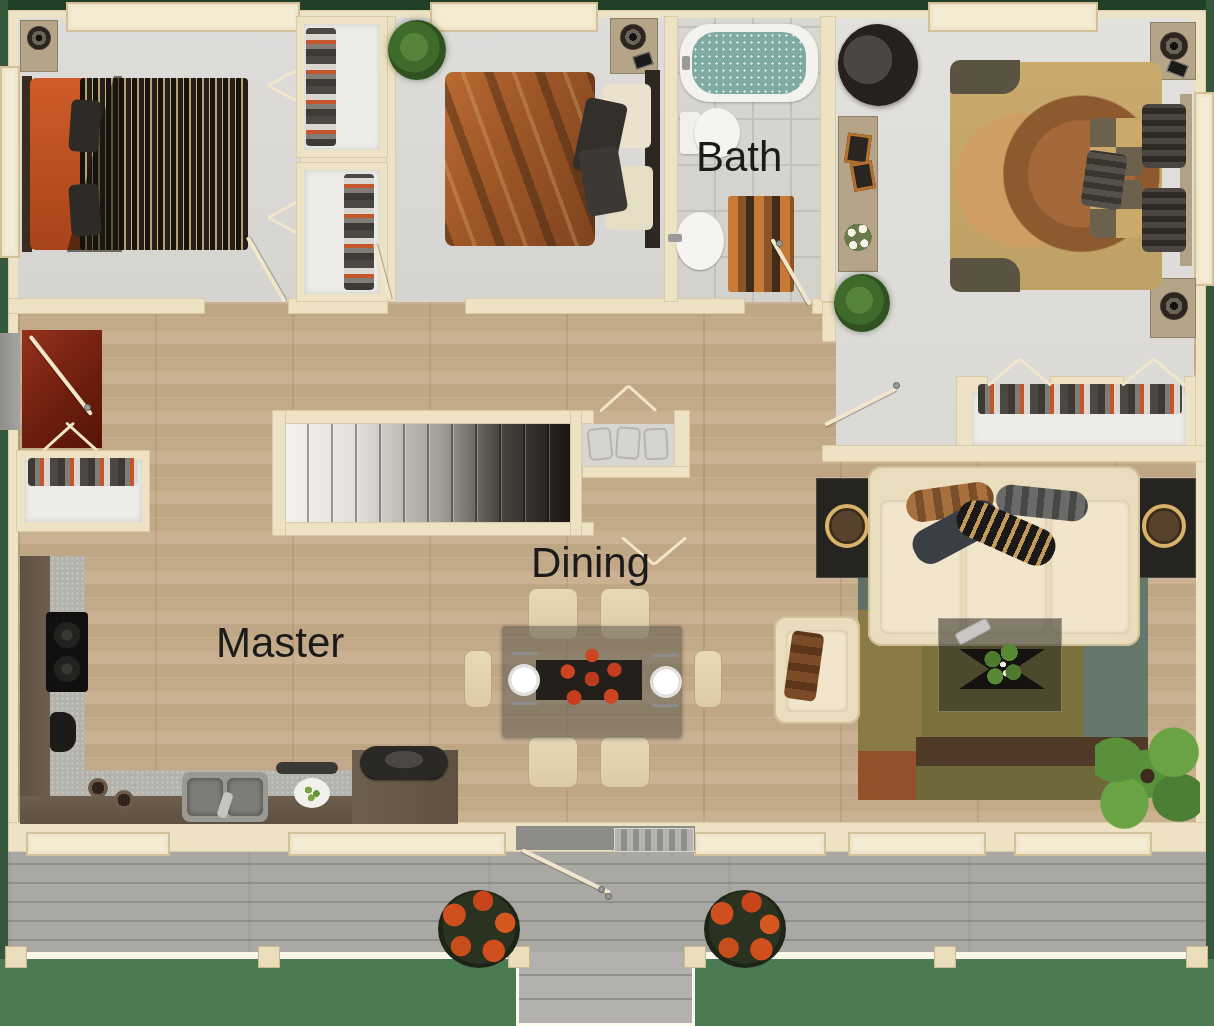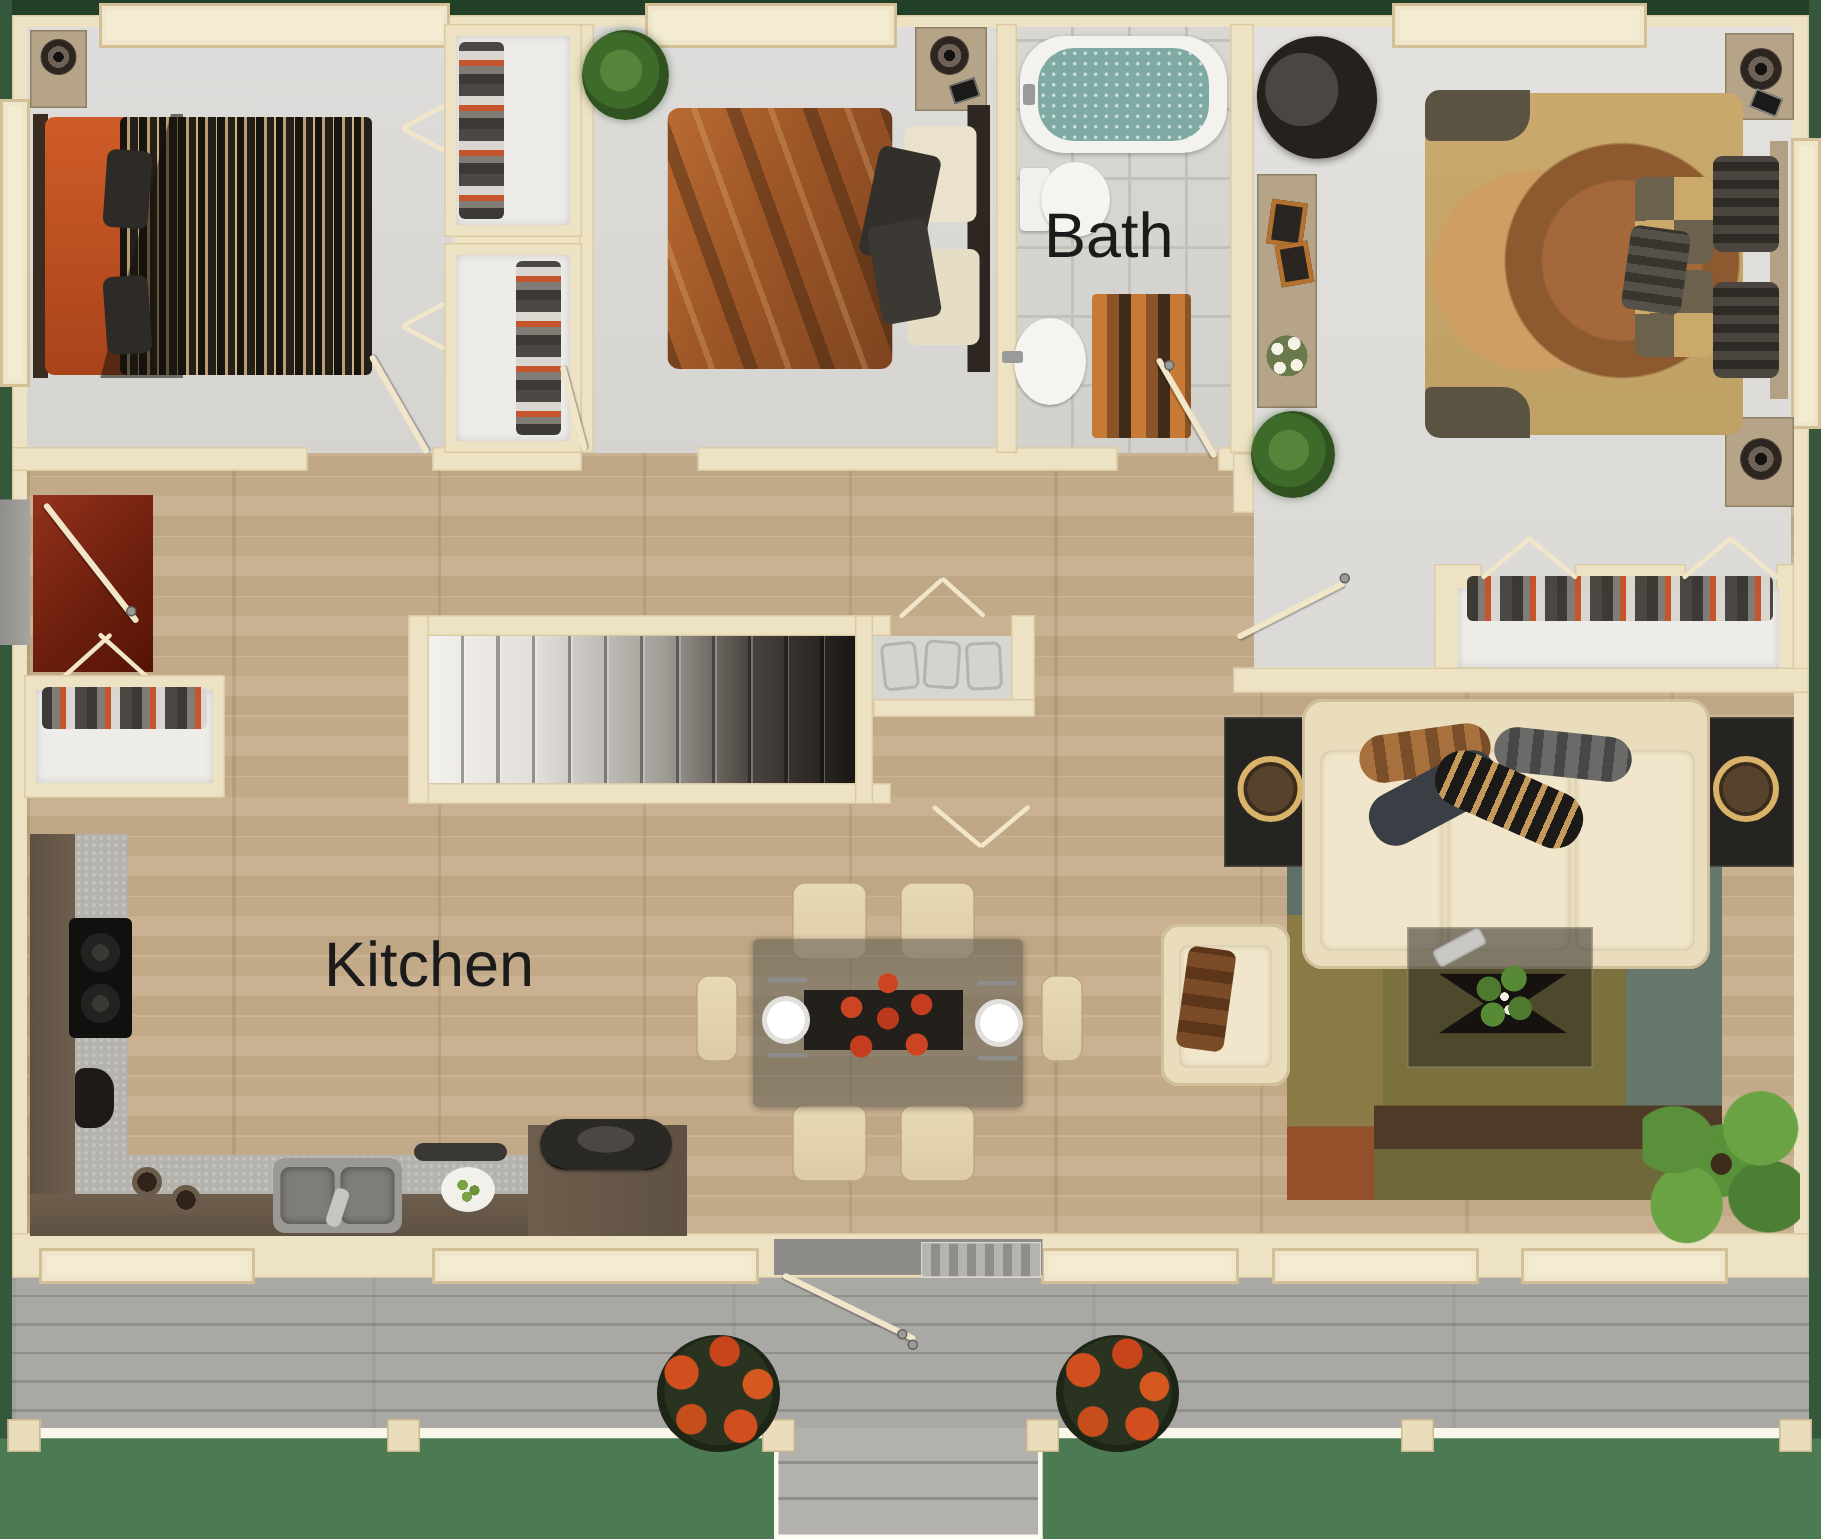--- a/index.html
+++ b/index.html
@@ -229,20 +229,21 @@
   <div class="a" style="left:582px;top:424px;width:92px;height:42px;background:#d8d6d1;"></div>
   <div class="a basket" style="left:588px;top:428px;transform:rotate(-6deg);"></div>
   <div class="a basket" style="left:616px;top:427px;transform:rotate(4deg);"></div>
   <div class="a basket" style="left:644px;top:428px;transform:rotate(-3deg);"></div>
   <div class="a chev" style="left:600px;top:410px;width:38px;transform:rotate(-42deg);"></div>
   <div class="a chev" style="left:628px;top:384px;width:38px;transform:rotate(42deg);"></div>
   <div class="a chev" style="left:622px;top:536px;width:42px;transform:rotate(40deg);"></div>
   <div class="a chev" style="left:654px;top:563px;width:42px;transform:rotate(-40deg);"></div>
   <div class="a leaf" style="left:285px;top:300px;width:75px;transform:rotate(-120deg);"></div>
 
+  <div class="a label" style="left:531px;top:542px;">Dining</div>
   <div class="a chair" style="left:528px;top:588px;width:50px;height:52px;"></div>
   <div class="a chair" style="left:600px;top:588px;width:50px;height:52px;"></div>
   <div class="a chair" style="left:528px;top:736px;width:50px;height:52px;"></div>
   <div class="a chair" style="left:600px;top:736px;width:50px;height:52px;"></div>
   <div class="a chair" style="left:464px;top:650px;width:28px;height:58px;"></div>
   <div class="a chair" style="left:694px;top:650px;width:28px;height:58px;"></div>
   <div class="a" style="left:502px;top:626px;width:180px;height:112px;background:rgba(100,94,84,.58);border-radius:4px;box-shadow:0 1px 4px rgba(0,0,0,.3);"></div>
   <div class="a" style="left:536px;top:660px;width:106px;height:40px;background:#23201c;"></div>
   <div class="a" style="left:508px;top:664px;width:32px;height:32px;border-radius:50%;background:radial-gradient(circle,#ffffff 0 55%,#e2e0dc 56% 75%,#f6f4f0 76%);"></div>
   <div class="a" style="left:650px;top:666px;width:32px;height:32px;border-radius:50%;background:radial-gradient(circle,#ffffff 0 55%,#e2e0dc 56% 75%,#f6f4f0 76%);"></div>
@@ -275,21 +276,21 @@
     <div class="a" style="left:38px;top:20px;width:10px;height:26px;background:#c6c5c1;border-radius:4px;transform:rotate(18deg);"></div>
   </div>
   <div class="a" style="left:294px;top:778px;width:36px;height:30px;border-radius:50%;background:
     radial-gradient(circle at 40% 40%, #7ba344 0 12%, transparent 13%),
     radial-gradient(circle at 62% 52%, #6a9339 0 12%, transparent 13%),
     radial-gradient(circle at 48% 66%, #7ba344 0 12%, transparent 13%),
     #f2f0ea;"></div>
   <div class="a" style="left:352px;top:750px;width:106px;height:74px;background:linear-gradient(90deg,#6d5e4d,#5f5142);"></div>
   <div class="a" style="left:360px;top:746px;width:88px;height:34px;border-radius:17px;background:radial-gradient(ellipse at 50% 40%, #4a4744 0 30%, #2b2926 31% 80%, #1c1a18 81%);box-shadow:0 1px 2px rgba(0,0,0,.4);"></div>
   <div class="a" style="left:276px;top:762px;width:62px;height:12px;border-radius:6px;background:#3a3835;"></div>
-  <div class="a label" style="left:216px;top:622px;">Kitchen</div>
+  <div class="a label" style="left:216px;top:622px;">Master</div>
 
   <div class="a" style="left:858px;top:556px;width:290px;height:244px;background:#77703f;box-shadow:inset 0 0 0 2px rgba(205,175,115,.45);overflow:hidden;">
     <div class="a" style="left:0;top:0;width:40%;height:22%;background:#5f7166;"></div>
     <div class="a" style="left:40%;top:0;width:38%;height:22%;background:#99522e;"></div>
     <div class="a" style="left:78%;top:0;width:22%;height:84%;background:#66776b;"></div>
     <div class="a" style="left:0;top:22%;width:22%;height:58%;background:#8a7a45;"></div>
     <div class="a" style="left:22%;top:22%;width:56%;height:58%;background:#7b713c;"></div>
     <div class="a" style="left:20%;top:74%;width:80%;height:12%;background:#4e3a27;"></div>
     <div class="a" style="left:0;top:80%;width:20%;height:20%;background:#93502b;"></div>
     <div class="a" style="left:20%;top:86%;width:80%;height:14%;background:#6f683a;"></div>

